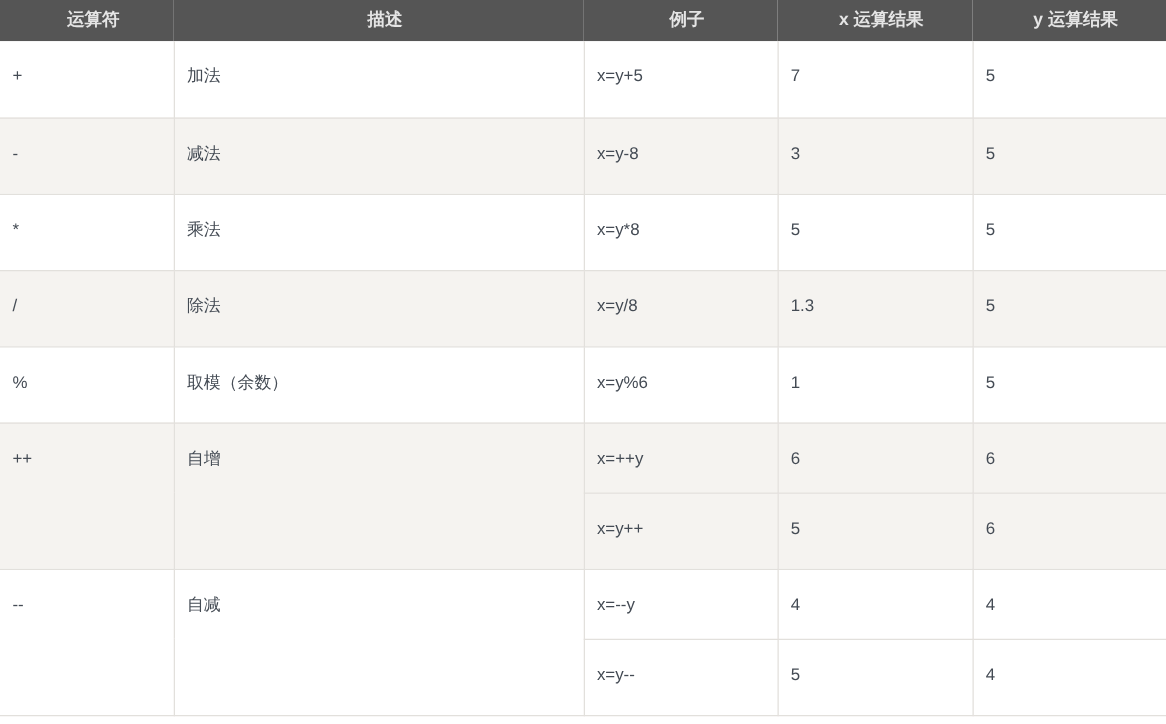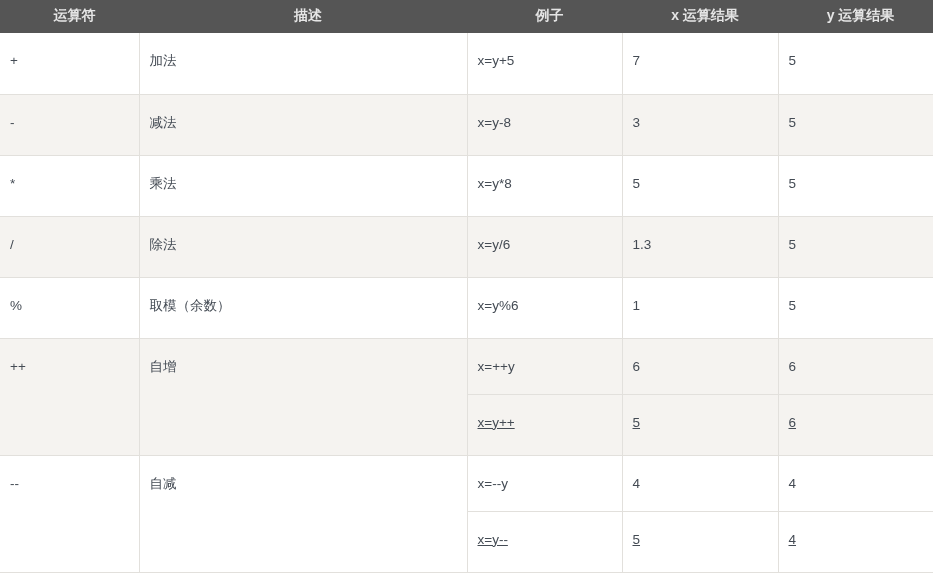--- a/index.html
+++ b/index.html
@@ -58,21 +58,21 @@
     padding-top: 20px;
   }
 
   
   #operator-table tbody tr.alt td { background: #f5f3f0; }
   #operator-table tbody td.shade  { background: #f5f3f0; }
   #operator-table tbody td.plain  { background: #ffffff; }
 
   #operator-table tbody tr.h-tall td { height: 61px; }
   #operator-table tbody tr.h-sub  td { height: 56px; }
-  #operator-table tbody tr.h-sub2 td { height: 61px; text-decoration: underline; }
+  #operator-table tbody tr.h-sub2 td { height: 61px; }
 
   #operator-table tbody td.span-cell > span.cell-text { padding-top: 20px; }
 </style>
 </head>
 <body>
 
 <table id="operator-table">
   <colgroup>
     <col class="c-op">
       <col class="c-desc">
@@ -146,21 +146,21 @@
     </tr>
 
     <tr class="h-tall alt">
       <td class="first-col shade">
           <span class="cell-text">/</span>
         </td>
       <td class="shade">
           <span class="cell-text">除法</span>
         </td>
       <td class="shade">
-          <span class="cell-text">x=y/6</span>
+          <span class="cell-text">x=y/8</span>
         </td>
       <td class="shade">
           <span class="cell-text">1.3</span>
         </td>
       <td class="shade">
           <span class="cell-text">5</span>
         </td>
     </tr>
 
     <tr class="h-tall">

